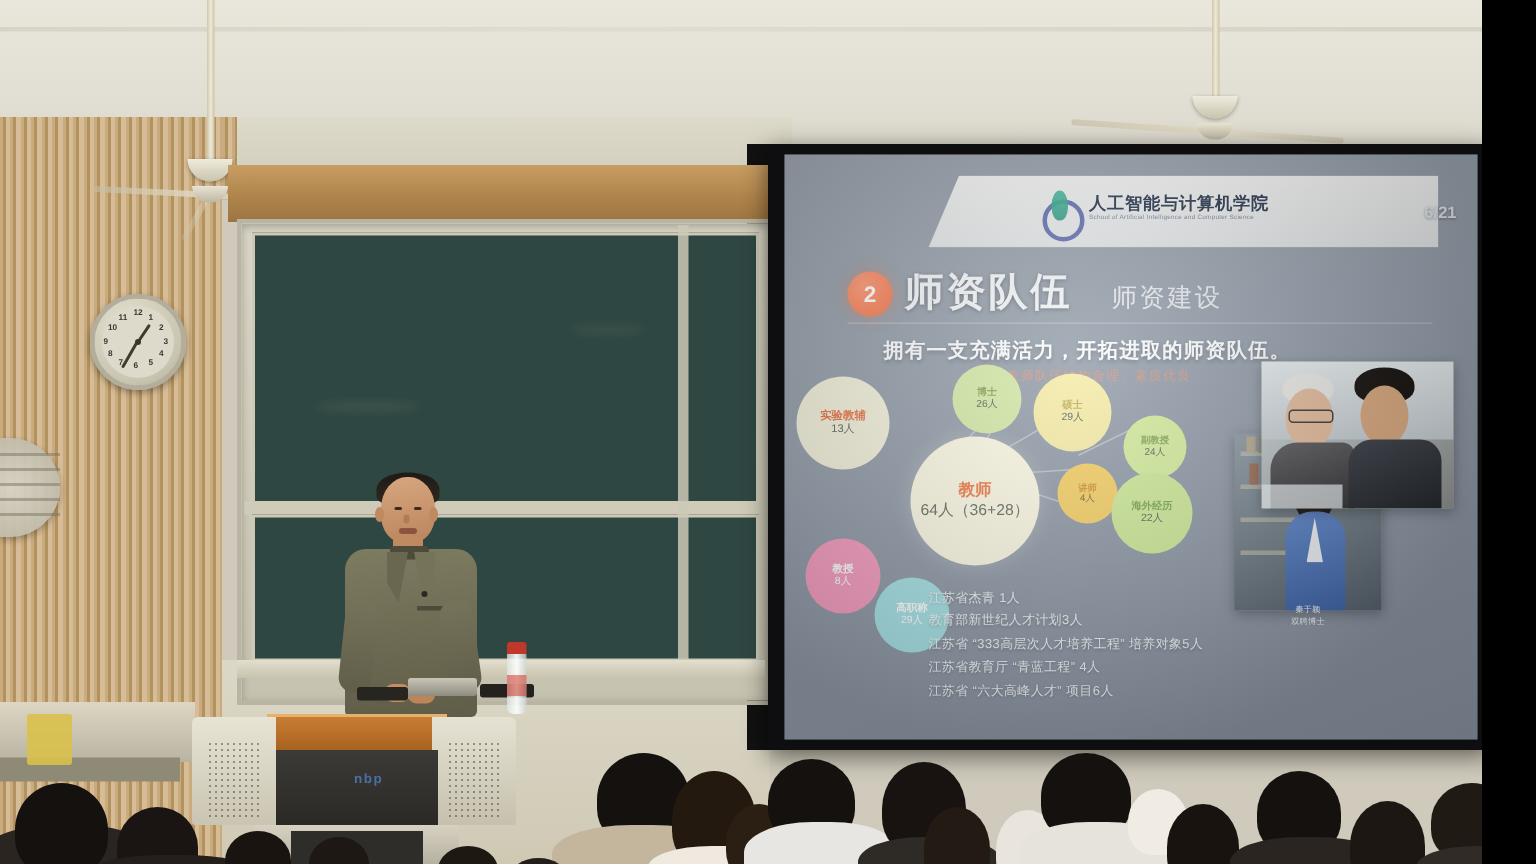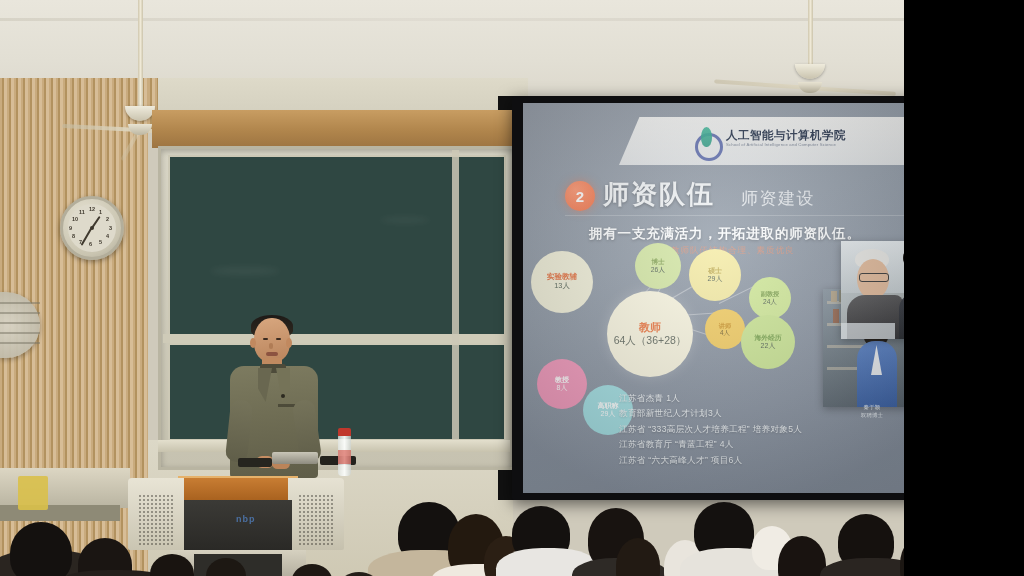--- a/index.html
+++ b/index.html
@@ -1,17 +1,17 @@
 <!DOCTYPE html>
 <html><head>
 <meta charset="utf-8">
 <style>
   html,body{margin:0;padding:0;background:#000;}
   #stage{
-    position:relative;width:904px;height:576px;overflow:hidden;
+    position:relative;width:988px;height:576px;overflow:hidden;
     font-family:"Liberation Sans","DejaVu Sans",sans-serif;
     background:#cfcabb;
   }
   
   .ceiling{position:absolute;left:0;top:0;width:1024px;height:100px;
     background:linear-gradient(180deg,#e9e6dc 0%,#e2dfd4 60%,#dcd8cc 100%);}
   .ceil-line{position:absolute;left:0;top:18px;width:1024px;height:3px;
     background:linear-gradient(90deg,#d3cfc2,#dedad0 40%,#d0ccbf);opacity:.8;}
   .wood-wall{position:absolute;background-image:
       repeating-linear-gradient(90deg,#c9ab7e 0px,#c9ab7e 2px,#b2925f 2px,#b2925f 4px,#d7bd97 4px,#d7bd97 7px);

